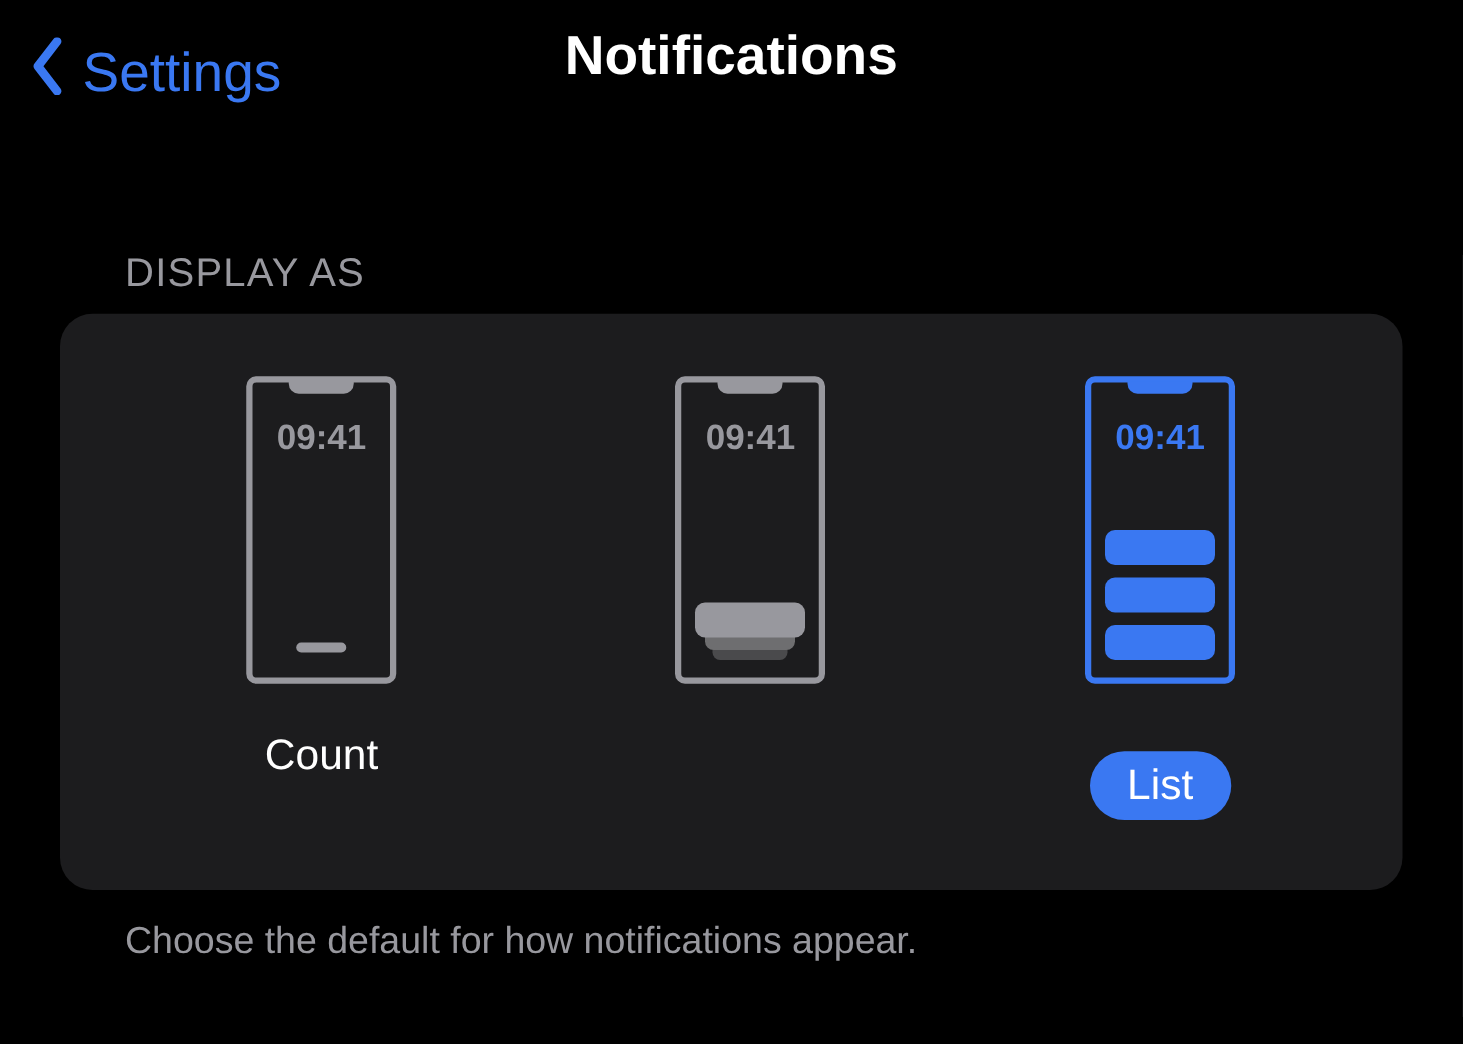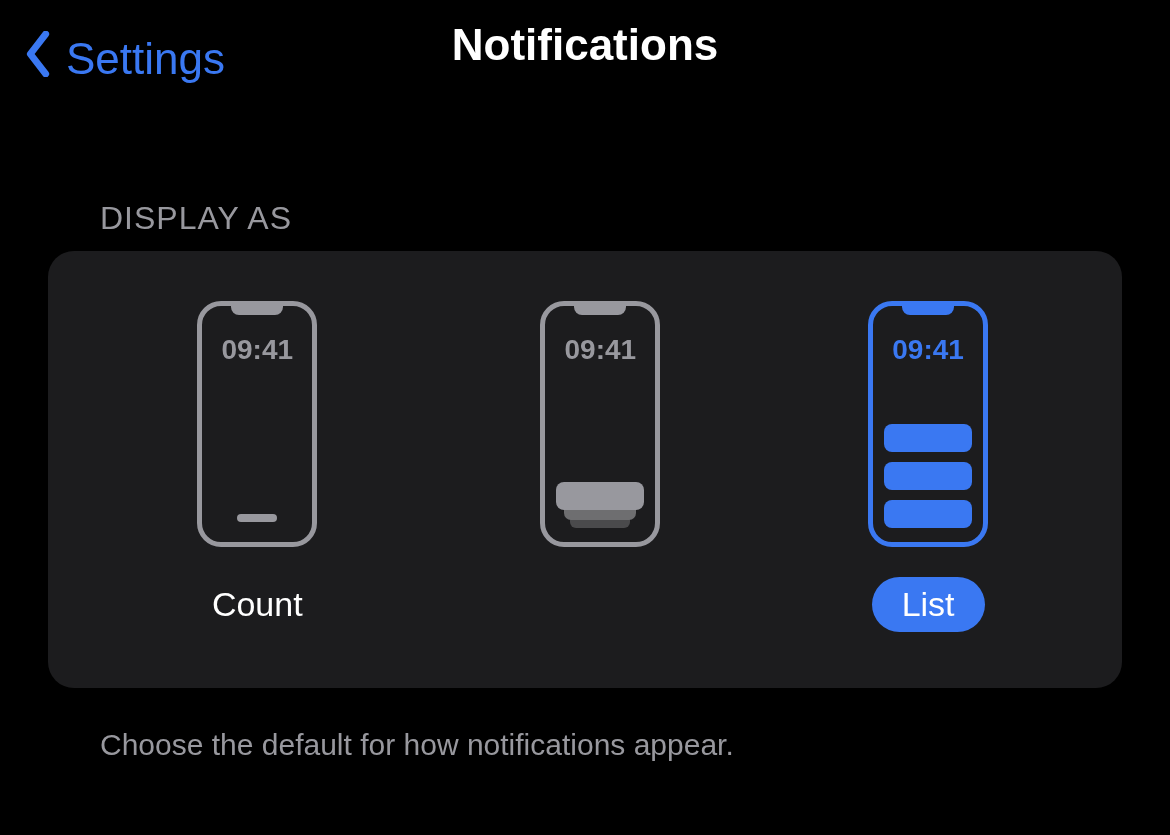--- a/index.html
+++ b/index.html
@@ -64,21 +64,21 @@
     flex-direction: column;
     align-items: center;
     gap: 30px;
     cursor: pointer;
   }
 
   .phone {
     width: 120px;
     height: 246px;
     border: 5px solid #98989e;
-    border-radius: 24px;
+    border-radius: 8px;
     position: relative;
     display: flex;
     flex-direction: column;
     align-items: center;
   }
   .phone.selected { border-color: #3a78f2; }
 
   .notch {
     width: 52px;
     height: 10px;
@@ -153,25 +153,26 @@
   .option-label {
     font-size: 34px;
     color: #fff;
     padding: 8px 30px;
     border-radius: 30px;
     text-align: right;
   }
   .option-label.selected {
     background: #3a78f2;
     color: #fff;
+    margin-top: 24px;
   }
 
   
   .footer-text {
-    margin-top: 40px;
+    margin-top: 24px;
     padding-left: 100px;
     color: #98989e;
     font-size: 30px;
   }
 </style>
 </head>
 <body>
 
 <div class="nav">
   <div class="back">

